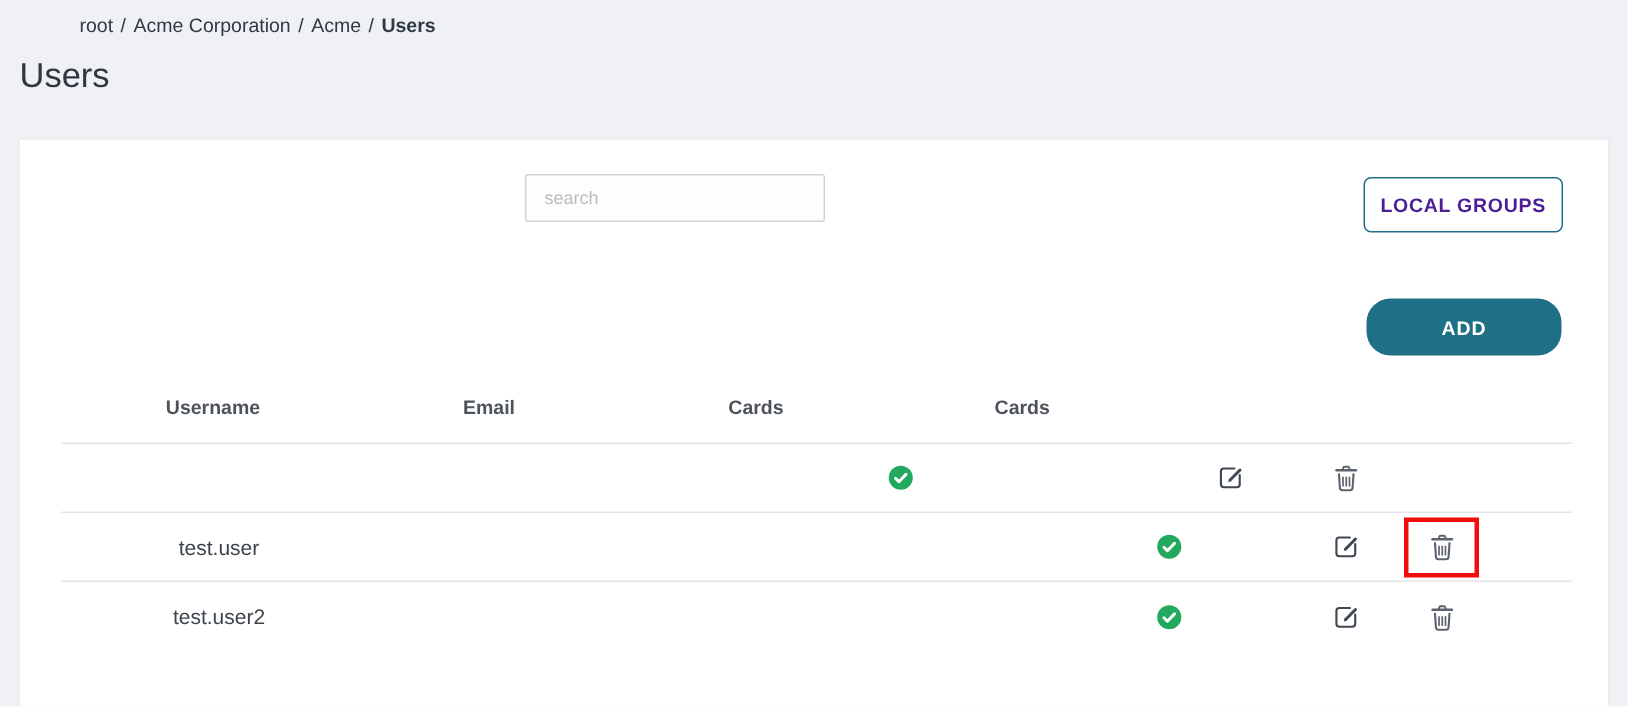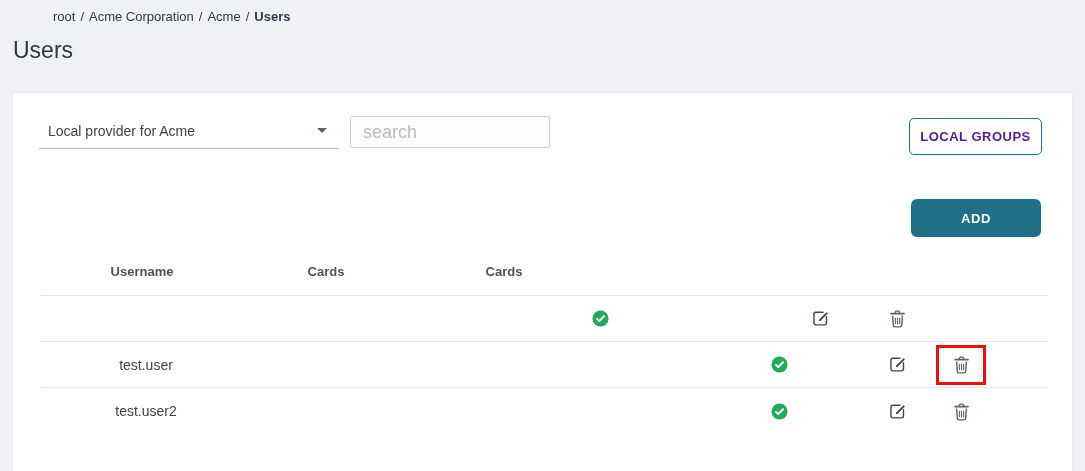--- a/index.html
+++ b/index.html
@@ -53,40 +53,40 @@
     border-right:5px solid transparent;
     border-top:5px solid #5b616a;
   }
 
   
   .search-input {
     position:absolute; left:337px; top:23px;
     width:200px; height:32px;
     border:1px solid #cfd2d6; border-radius:2px;
     background:#fdfdfd;
-    padding:0 12px; font-size:18px; color:#3c434b;
+    padding:0 12px; font-size:12px; color:#3c434b;
     font-family:inherit; outline:none;
   }
   .search-input::placeholder { color:#b8bcc1; }
 
   
   .btn-local-groups {
     position:absolute; right:30px; top:25px;
     width:133px; height:37px;
     background:#ffffff; color:#4c1d95;
     border:1px solid #1f7086; border-radius:5px;
     font-size:13px; letter-spacing:.5px; font-family:inherit;
     cursor:pointer;
     font-weight:bold;
   }
   .btn-add {
     position:absolute; right:31px; top:106px;
     width:130px; height:38px;
     background:#1f7086; color:#ffffff;
-    border:none; border-radius:6px;
+    border:none; border-radius:16px;
     font-size:13px; font-weight:700; letter-spacing:.6px; font-family:inherit;
     cursor:pointer;
   }
 
   
   .users-table {
     position:absolute; left:28px; right:24px; top:155px;text-align:center;
   }
   .thead, .trow {
     display:grid;
@@ -136,34 +136,31 @@
   <span class="sep">/</span>
   <span class="seg">Acme</span>
   <span class="sep">/</span>
   <span class="current">Users</span>
 </nav>
 
 <h1 class="page-title">Users</h1>
 
 <section class="card">
 
-  <div class="provider-select">
-    <span class="value">Local provider for Acme</span>
-    <span class="caret-down"></span>
-  </div>
 
   <input class="search-input" type="text" placeholder="search" style="">
 
   <button class="btn-local-groups">LOCAL GROUPS</button>
 
   <button class="btn-add">ADD</button>
 
   <div class="users-table">
     <div class="thead">
       <div class="h-username">Username</div>
+      <div>Email</div>
       <div>Cards</div>
       <div>Cards</div>
       <div></div>
       <div></div>
       <div></div>
     </div>
     <div class="tbody" id="tbody">
   <div class="trow">
     <div></div>
     <div></div>

